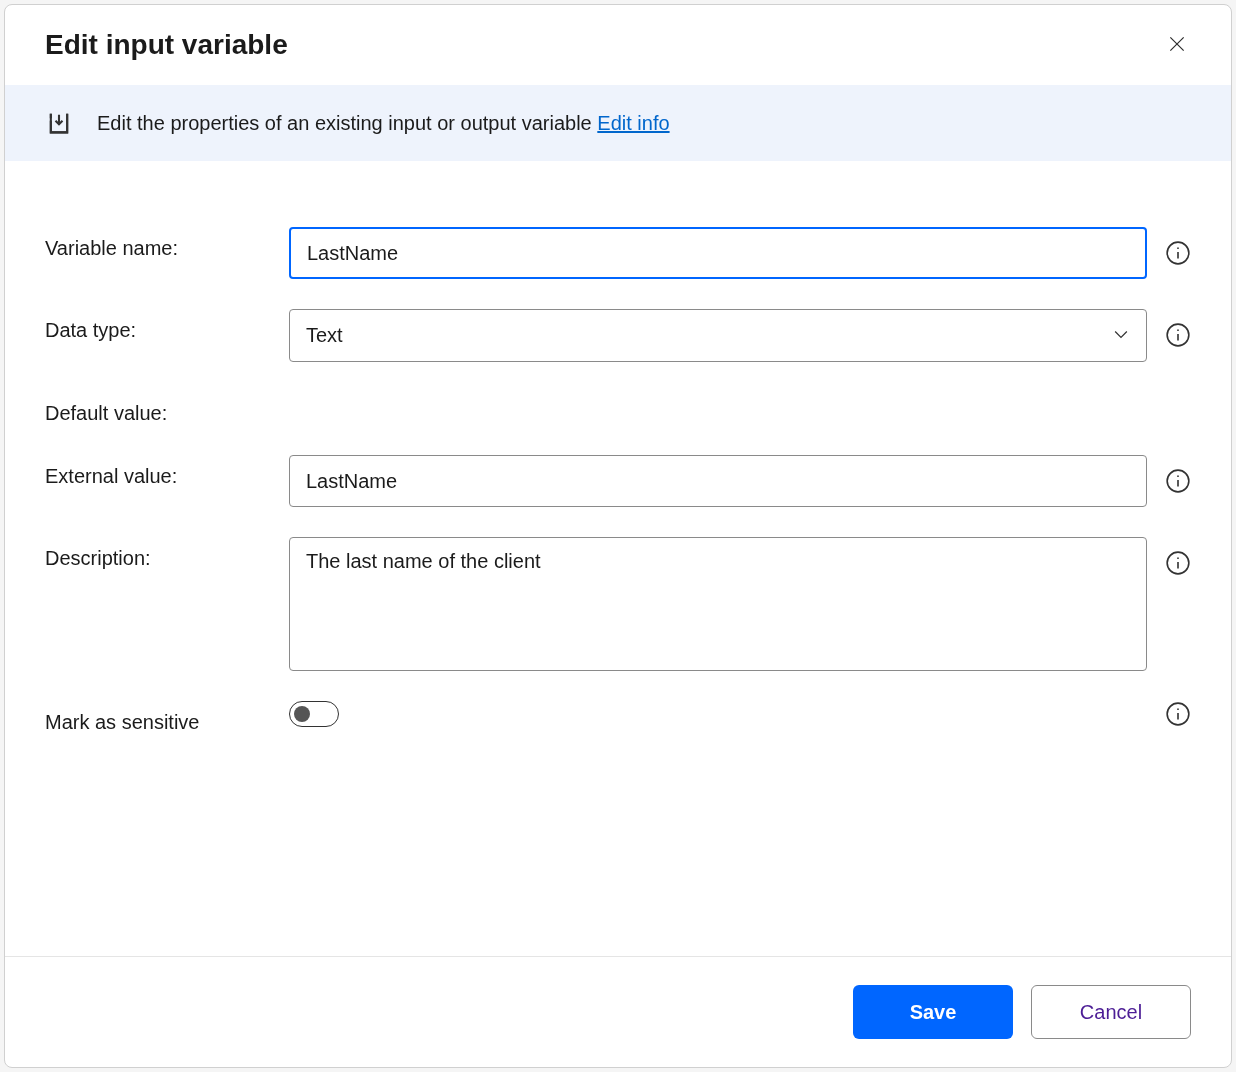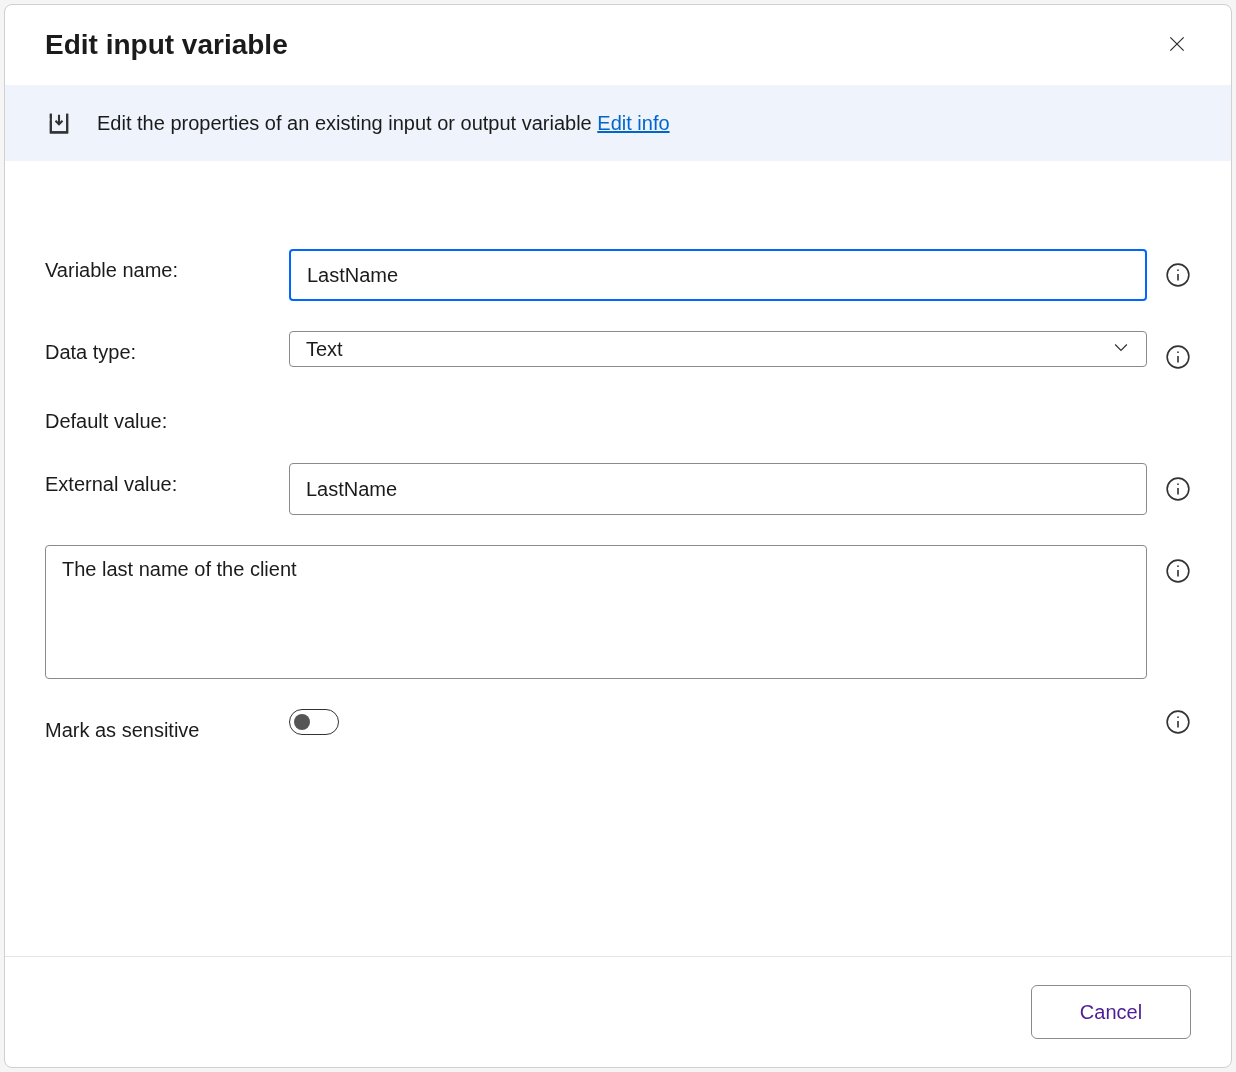--- a/index.html
+++ b/index.html
@@ -66,21 +66,21 @@
       font-size: 20px;
       color: #1b1b1b;
     }
     .more-info-link {
       color: #0066cc;
       text-decoration: underline;
       cursor: pointer;
     }
     .form-body {
       flex: 1;
-      padding: 88px 40px 20px 40px;
+      padding: 66px 40px 20px 40px;
     }
     .form-row {
       display: flex;
       align-items: flex-start;
       margin-bottom: 30px;
     }
     .form-label {
       width: 244px;
       flex-shrink: 0;
       font-size: 20px;
@@ -109,21 +109,21 @@
     }
     .text-input::placeholder {
       color: #767676;
     }
     .select-wrap {
       flex: 1;
       position: relative;
     }
     .select-input {
       width: 100%;
-      height: 36px;
+      height: 53px;
       border: 1px solid #8a8a8a;
       border-radius: 4px;
       padding: 0 50px 0 16px;
       font-size: 20px;
       font-family: inherit;
       color: #1b1b1b;
       background: #fff;
       appearance: none;
       cursor: pointer;
     }
@@ -300,20 +300,21 @@
           <svg viewBox="0 0 24 24" fill="none" stroke="#333" stroke-width="1.5">
               <circle cx="12" cy="12" r="10"></circle>
               <circle cx="12" cy="7.5" r="0.8" fill="#333" stroke="none"></circle>
               <path d="M12 11 L12 17"></path>
             </svg>
         </span>
       </div>
     </div>
 
     <div class="form-row">
+      <div class="form-label">Description:</div>
       <div class="form-control-wrap">
         <textarea class="textarea-input" style="">The last name of the client</textarea>
         <span class="info-icon">
           <svg viewBox="0 0 24 24" fill="none" stroke="#333" stroke-width="1.5">
               <circle cx="12" cy="12" r="10"></circle>
               <circle cx="12" cy="7.5" r="0.8" fill="#333" stroke="none"></circle>
               <path d="M12 11 L12 17"></path>
             </svg>
         </span>
       </div>
@@ -333,16 +334,17 @@
               <circle cx="12" cy="7.5" r="0.8" fill="#333" stroke="none"></circle>
               <path d="M12 11 L12 17"></path>
             </svg>
         </span>
       </div>
     </div>
 
   </div>
 
   <div class="dialog-footer">
+    <button class="btn btn-primary">Save</button>
     <button class="btn btn-secondary">Cancel</button>
   </div>
 
 </div>
 
 </body></html>

